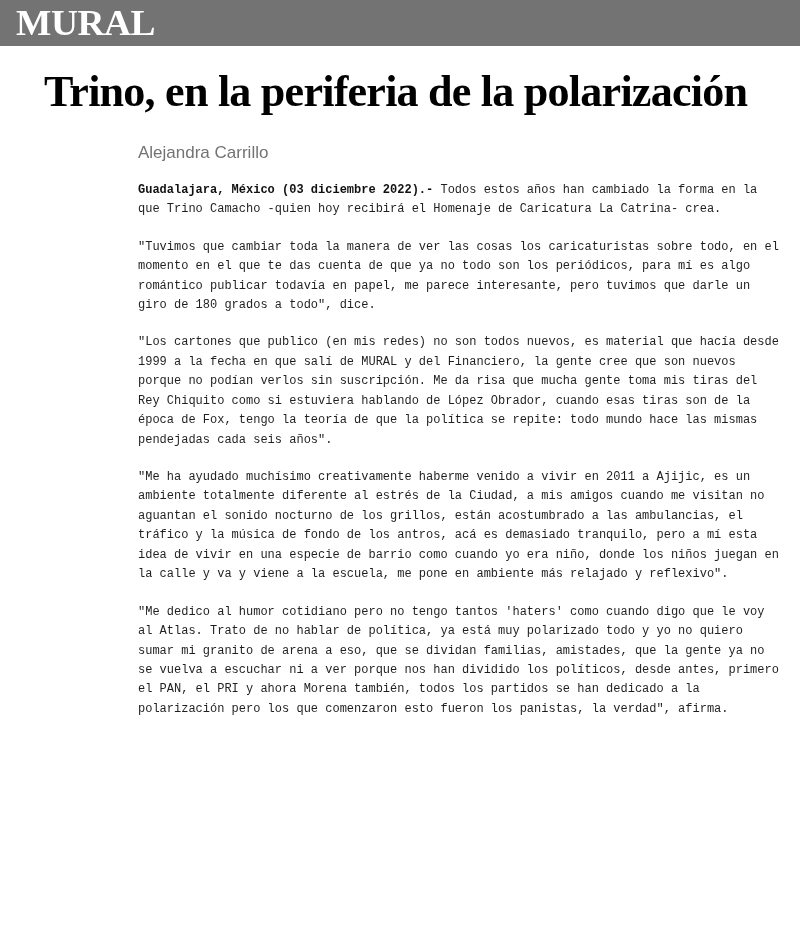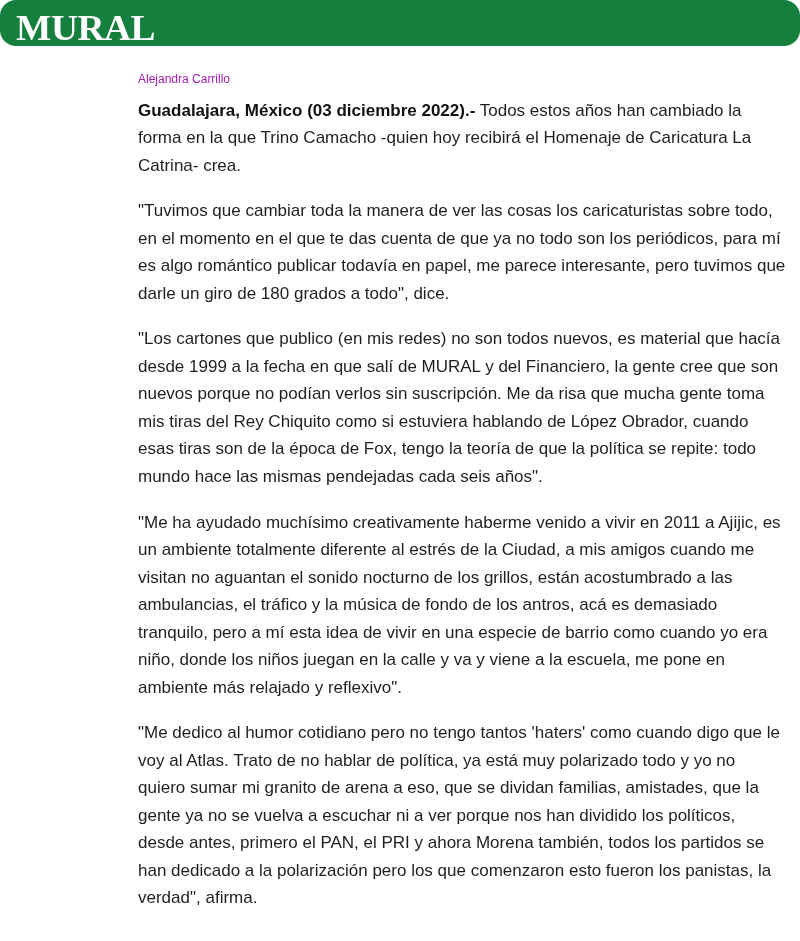--- a/index.html
+++ b/index.html
@@ -12,27 +12,26 @@
     min-height: 941px;
     font-family: "Liberation Sans", sans-serif;
     color: #1a1a1a;
   }
   .page {
     width: 800px;
     position: relative;
   }
   
   .masthead {
-    background: #15803d;
+    background: #737373;
     height: 46px;
     display: flex;
-    align-items: flex-end;
+    align-items: center;
     padding: 0 0 0 14px;
     box-sizing: border-box;
-    border-radius: 16px;
   }
   .masthead-logo {
     color: #ffffff;
     font-family: "Liberation Serif", serif;
     font-weight: bold;
     font-size: 36px;
     letter-spacing: -0.5px;
     line-height: 1;
     font-stretch: condensed;
     transform: scaleX(1.04);
@@ -53,50 +52,54 @@
     color: #000000;
     transform: scaleX(0.98);
     transform-origin: left center;
   }
   
   .article {
     padding: 26px 14px 20px 138px;
     box-sizing: border-box;
   }
   .byline {
-    font-size: 12px;
-    color: #a21caf;
-    margin: 0 0 9px 0;
+    font-size: 17px;
+    color: #737373;
+    margin: 0 0 17px 0;
     line-height: 1.3;
   }
   p.para {
     margin: 0 0 18px 0;
-    font-size: 17px;
+    font-size: 12px;
     line-height: 1.62;
     color: #1f1f1f;
     max-width: 650px;
     text-align: left;
+    font-family: Liberation Mono, monospace;
   }
   p.para:last-child {
     margin-bottom: 0;
   }
   .dateline {
     font-weight: bold;
     color: #111111;
   }
 </style>
 </head>
 <body>
 
 <div class="page">
 
   <div class="masthead">
     <div class="masthead-logo">MURAL</div>
   </div>
 
+  <div class="headline-wrap">
+    <h1 class="headline">Trino, en la periferia de la polarización</h1>
+  </div>
 
   <div class="article">
 
     <div class="byline">Alejandra Carrillo</div>
 
     <p class="para"><span class="dateline">Guadalajara, México (03 diciembre 2022).-</span><span> Todos estos años han cambiado la forma en la que Trino Camacho -quien hoy recibirá el Homenaje de Caricatura La Catrina- crea.</span></p>
 
     <p class="para">"Tuvimos que cambiar toda la manera de ver las cosas los caricaturistas sobre todo, en el momento en el que te das cuenta de que ya no todo son los periódicos, para mí es algo romántico publicar todavía en papel, me parece interesante, pero tuvimos que darle un giro de 180 grados a todo", dice.</p>
     <p class="para">"Los cartones que publico (en mis redes) no son todos nuevos, es material que hacía desde 1999 a la fecha en que salí de MURAL y del Financiero, la gente cree que son nuevos porque no podían verlos sin suscripción. Me da risa que mucha gente toma mis tiras del Rey Chiquito como si estuviera hablando de López Obrador, cuando esas tiras son de la época de Fox, tengo la teoría de que la política se repite: todo mundo hace las mismas pendejadas cada seis años".</p>
     <p class="para">"Me ha ayudado muchísimo creativamente haberme venido a vivir en 2011 a Ajijic, es un ambiente totalmente diferente al estrés de la Ciudad, a mis amigos cuando me visitan no aguantan el sonido nocturno de los grillos, están acostumbrado a las ambulancias, el tráfico y la música de fondo de los antros, acá es demasiado tranquilo, pero a mí esta idea de vivir en una especie de barrio como cuando yo era niño, donde los niños juegan en la calle y va y viene a la escuela, me pone en ambiente más relajado y reflexivo".</p>

